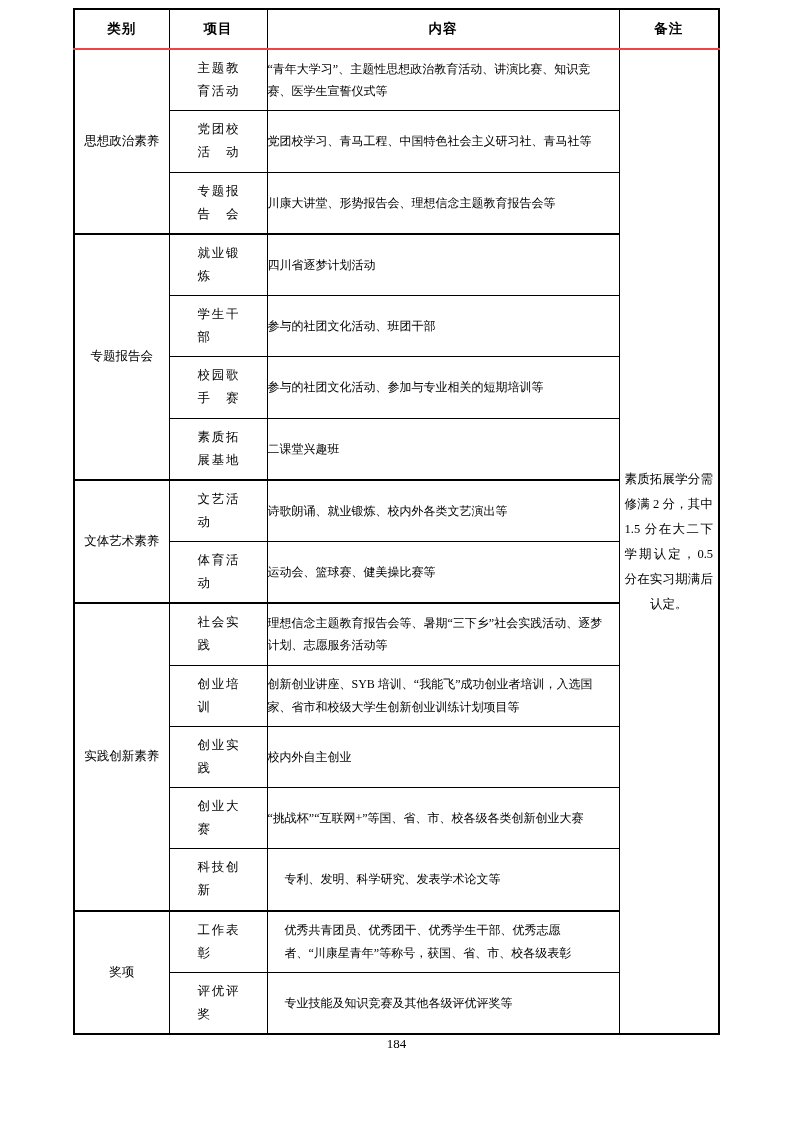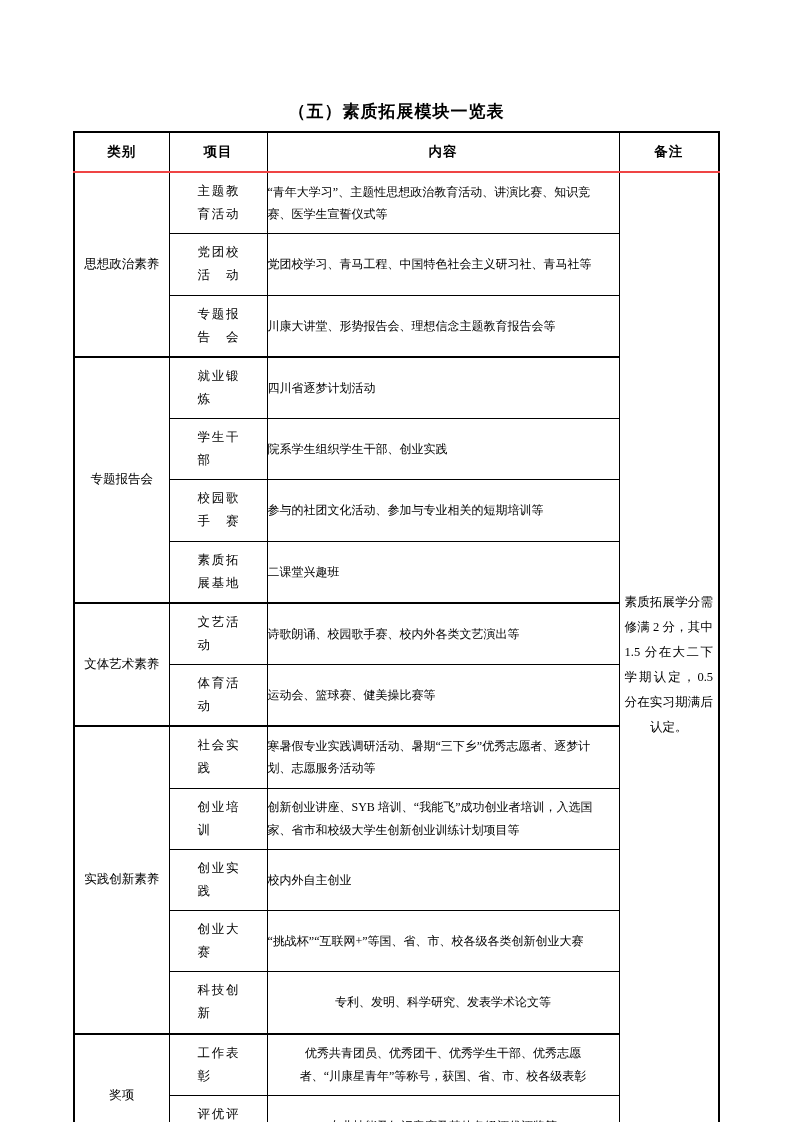--- a/index.html
+++ b/index.html
@@ -52,41 +52,40 @@
   }
   td.proj{
     font-size:12.5px;
     padding:7px 28px;
     text-align:justify;
     text-align-last:justify;
     text-justify:inter-character;
   }
   td.cont{padding:7px 6px 7px 0;}
   td.cont.left{text-align:left;}
-  td.cont.center{text-align:center;padding:7px 17px;}
+  td.cont.center{text-align:left;padding:7px 17px;}
   td.remark{
     font-size:12.5px;
     line-height:2;
     padding:19px 5px;
     text-align:justify;
     text-align-last:center;
     text-justify:inter-character;
   }
   .page-number{
     position:absolute;
     bottom:70px;left:0;width:100%;
     text-align:center;
     font-size:13px;
   }
 </style>
 </head>
 <body>
 
 <div class="page">
-  <h1 class="title">（五）素质拓展模块一览表</h1>
 
   <table class="qd-table">
     <colgroup>
       <col style="width:95px">
       <col style="width:98px">
       <col style="width:352px">
       <col style="width:100px">
     </colgroup>
     <thead>
       <tr>
@@ -111,43 +110,43 @@
           <td class="proj">专题报告会</td>
           <td class="cont left">川康大讲堂、形势报告会、理想信念主题教育报告会等</td>
         </tr>
         <tr class="section-start">
           <td class="cat" rowspan="4">专题报告会</td>
           <td class="proj">就业锻炼</td>
           <td class="cont left">四川省逐梦计划活动</td>
         </tr>
         <tr>
           <td class="proj">学生干部</td>
-          <td class="cont left">院系学生组织学生干部、创业实践</td>
+          <td class="cont left">参与的社团文化活动、班团干部</td>
         </tr>
         <tr>
           <td class="proj">校园歌手赛</td>
           <td class="cont left">参与的社团文化活动、参加与专业相关的短期培训等</td>
         </tr>
         <tr>
           <td class="proj">素质拓展基地</td>
           <td class="cont left">二课堂兴趣班</td>
         </tr>
         <tr class="section-start">
           <td class="cat" rowspan="2">文体艺术素养</td>
           <td class="proj">文艺活动</td>
-          <td class="cont left">诗歌朗诵、校园歌手赛、校内外各类文艺演出等</td>
+          <td class="cont left">诗歌朗诵、就业锻炼、校内外各类文艺演出等</td>
         </tr>
         <tr>
           <td class="proj">体育活动</td>
           <td class="cont left">运动会、篮球赛、健美操比赛等</td>
         </tr>
         <tr class="section-start">
           <td class="cat" rowspan="5">实践创新素养</td>
           <td class="proj">社会实践</td>
-          <td class="cont left">寒暑假专业实践调研活动、暑期“三下乡”优秀志愿者、逐梦计划、志愿服务活动等</td>
+          <td class="cont left">理想信念主题教育报告会等、暑期“三下乡”社会实践活动、逐梦计划、志愿服务活动等</td>
         </tr>
         <tr>
           <td class="proj">创业培训</td>
           <td class="cont left">创新创业讲座、SYB 培训、“我能飞”成功创业者培训，入选国家、省市和校级大学生创新创业训练计划项目等</td>
         </tr>
         <tr>
           <td class="proj">创业实践</td>
           <td class="cont left">校内外自主创业</td>
         </tr>
         <tr>
@@ -163,13 +162,14 @@
           <td class="proj">工作表彰</td>
           <td class="cont center">优秀共青团员、优秀团干、优秀学生干部、优秀志愿者、“川康星青年”等称号，获国、省、市、校各级表彰</td>
         </tr>
         <tr>
           <td class="proj">评优评奖</td>
           <td class="cont center">专业技能及知识竞赛及其他各级评优评奖等</td>
         </tr>
       </tbody>
   </table>
 
+  <div class="page-number">184</div>
 </div>
 
 </body></html>

